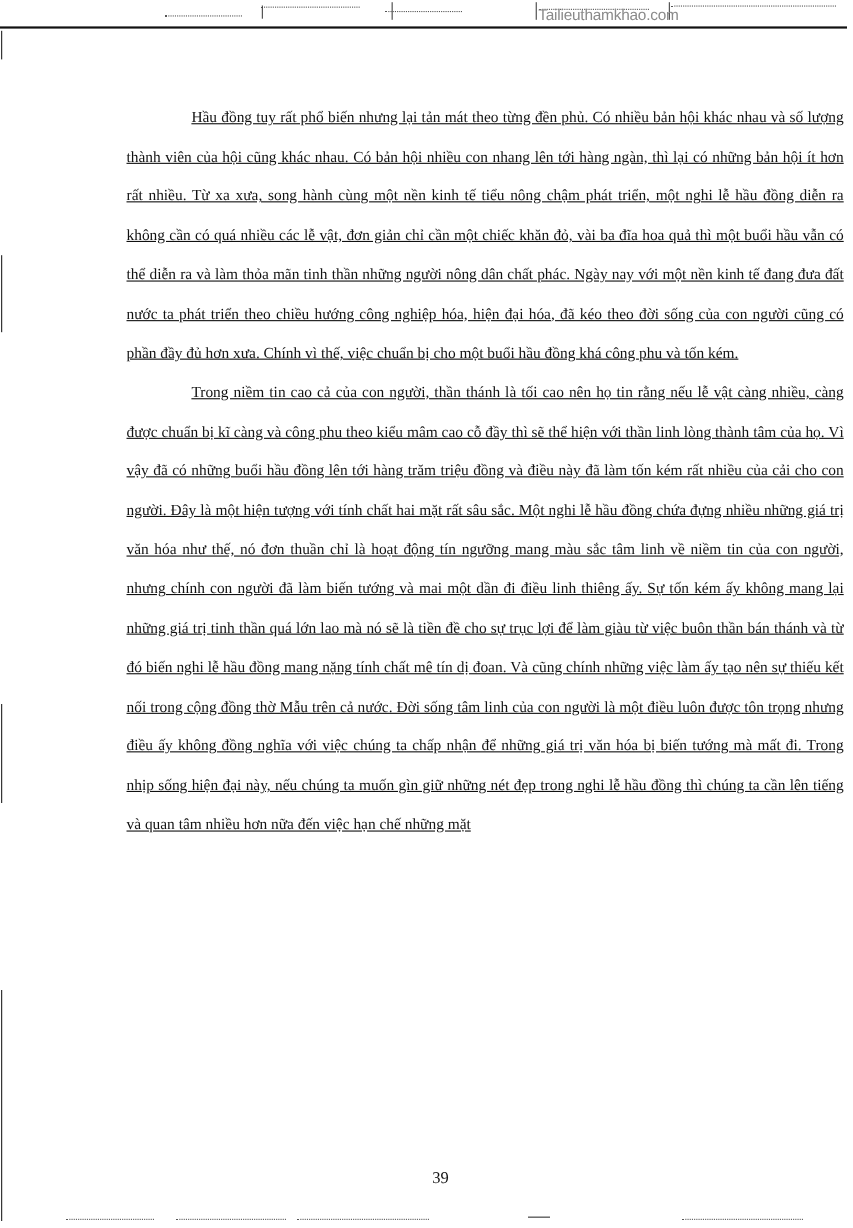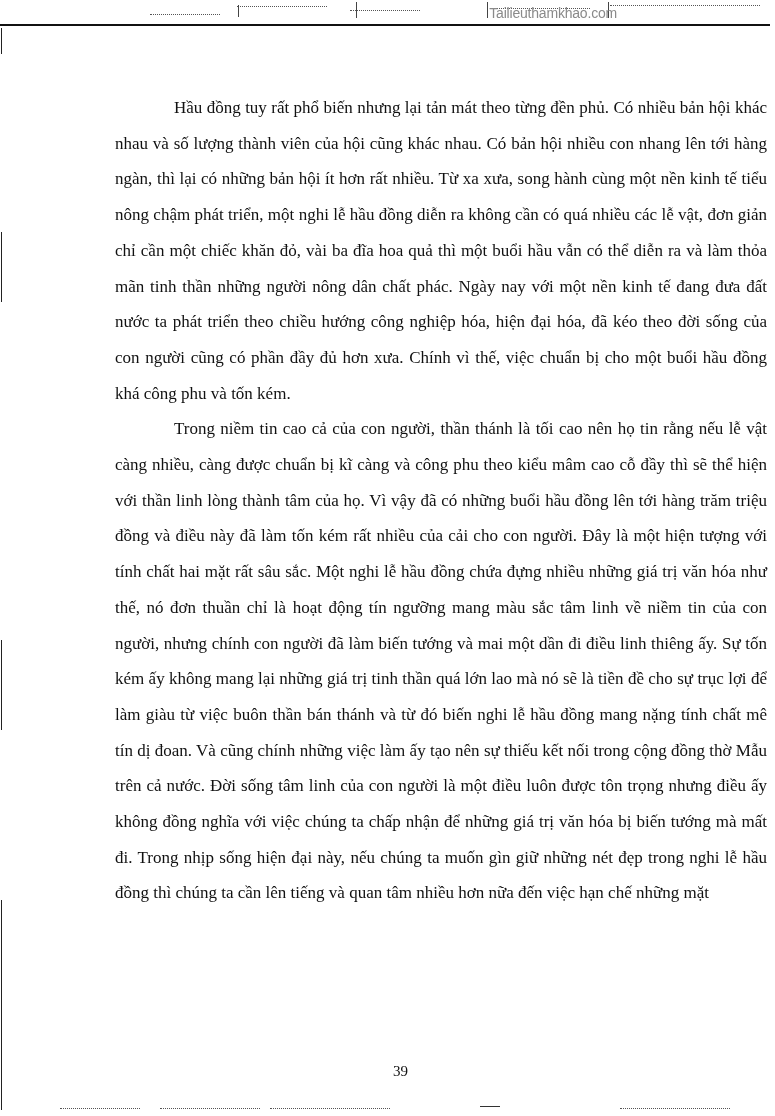--- a/index.html
+++ b/index.html
@@ -55,24 +55,25 @@
       background: #222;
     }
     .page-body {
       position: absolute;
       left: 115px;
       top: 90px;
       width: 652px;
     }
     .para {
       margin: 0;
-      font-size: 17px;
+      font-size: 14px;
       line-height: 35.7px;
       text-align: justify;
       text-indent: 59px;
+      text-decoration: underline;
     }
     .page-number {
       position: absolute;
       left: 0;
       width: 775px;
       top: 1063px;
       text-align: center;
       font-size: 15px;
       padding-left: 26px;
       box-sizing: border-box;

